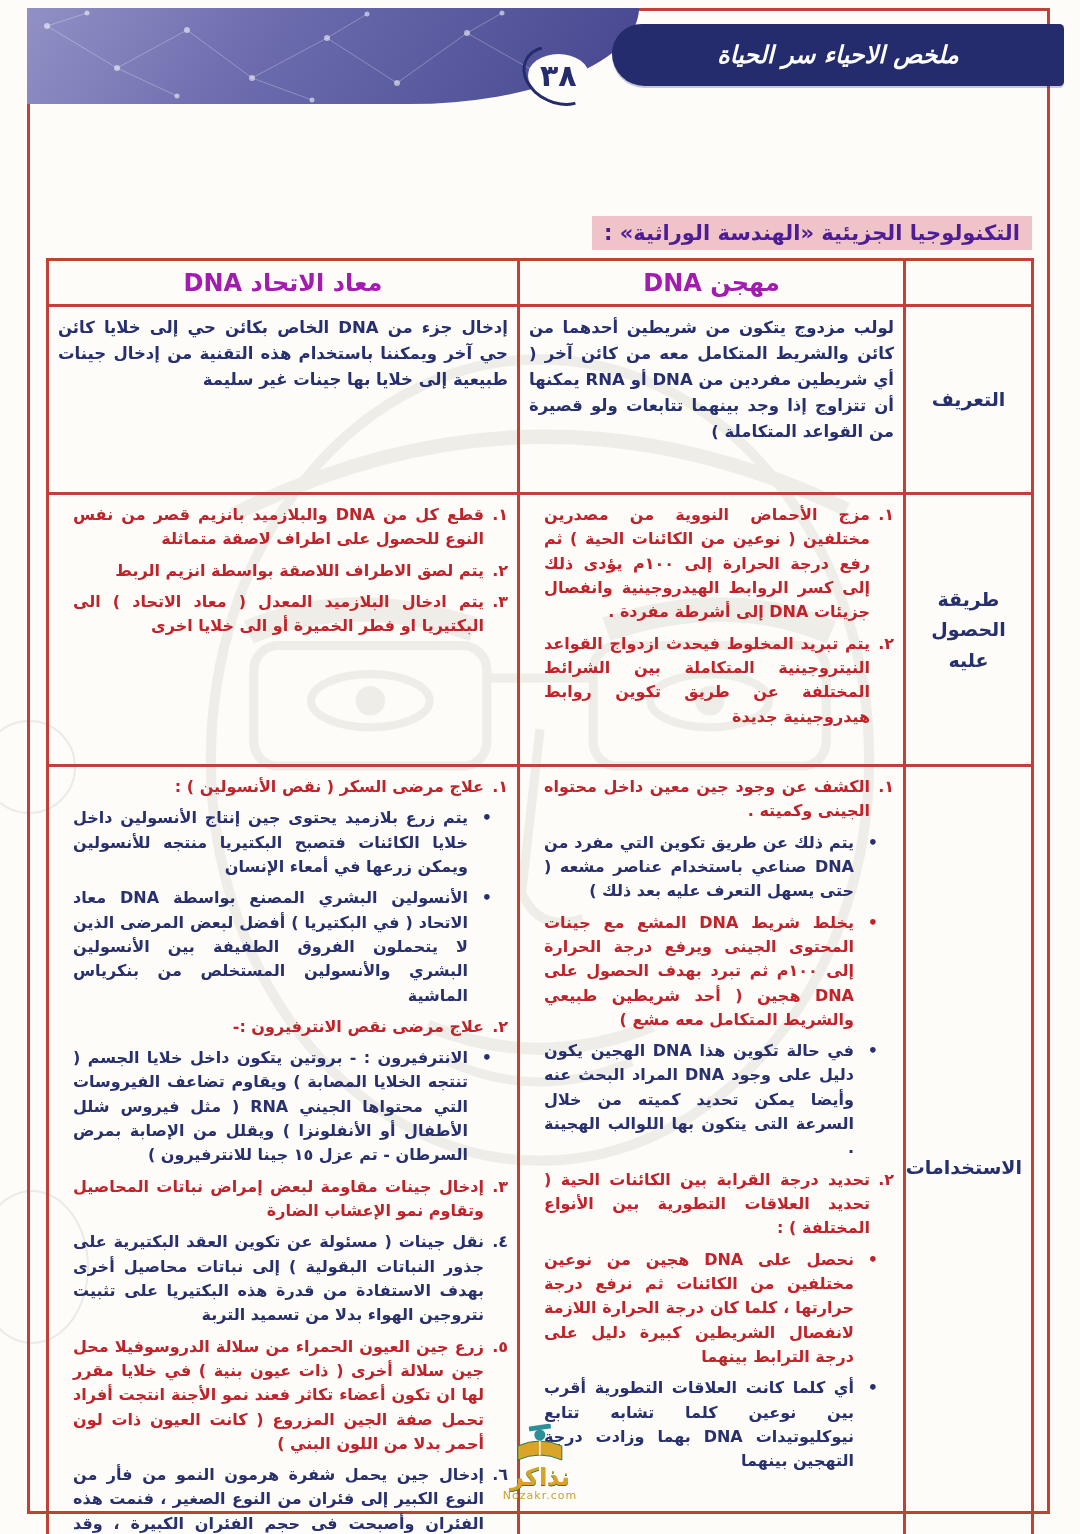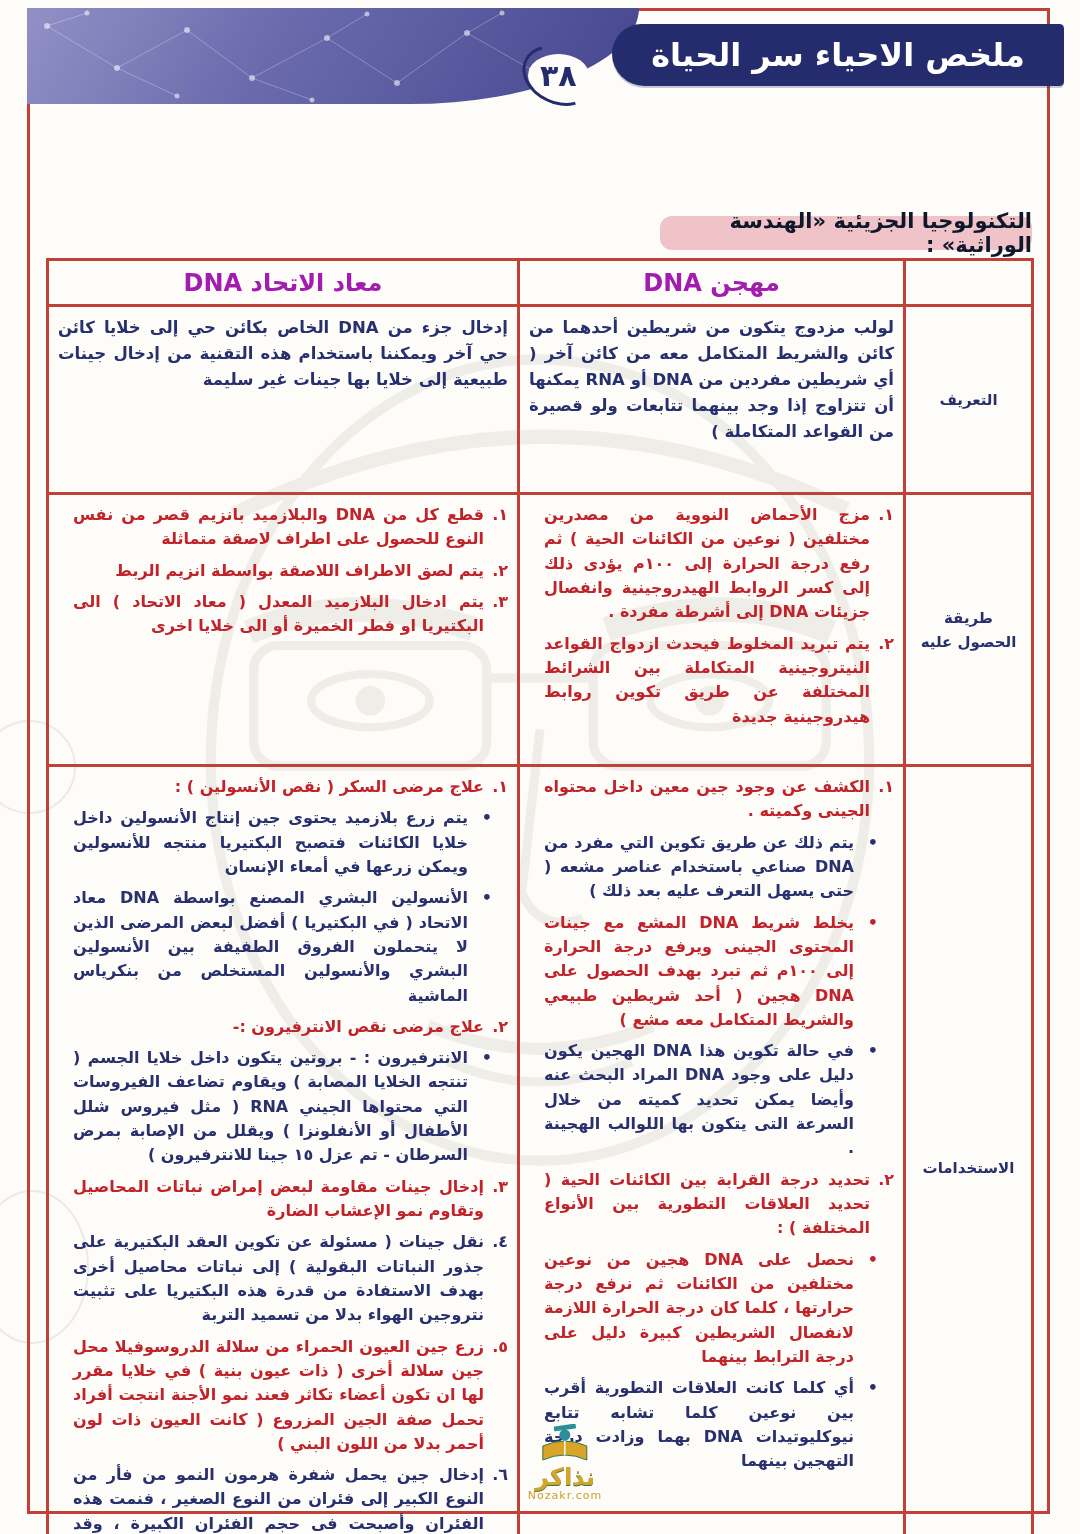--- a/index.html
+++ b/index.html
@@ -30,66 +30,66 @@
     content:'';position:absolute;inset:-7px;border:3px solid #252c6e;
     border-radius:50%;border-top-color:transparent;border-right-color:transparent;
     transform:rotate(25deg);
   }
   .title-bar{
     position:absolute;right:16px;top:24px;left:612px;height:62px;
     background:#252c6e;border-radius:40px 6px 6px 44px;
     display:flex;align-items:center;justify-content:center;
     box-shadow:0 2px 0 rgba(37,44,110,.25);
   }
-  .title-bar .title{color:#ffffff;font-size:32px;font-weight:bold;white-space:nowrap;}
+  .title-bar .title{color:#ffffff;font-size:24px;font-weight:bold;white-space:nowrap;font-style:italic;}
   
   .intro{
     position:absolute;top:124px;right:48px;left:50px;z-index:3;
     color:#27306e;font-weight:bold;font-size:21.5px;line-height:1.8;
     text-align:justify;
   }
   .intro .lead{text-decoration:underline;}
   
   .section-pill{
-    position:absolute;top:216px;right:48px;width:372px;height:34px;z-index:3;
-    background:#f0c3c8;color:#0f172a;font-weight:bold;font-size:21px;
-    display:flex;align-items:center;justify-content:center;border-radius:12px;
+    position:absolute;top:216px;right:48px;width:440px;height:34px;z-index:3;
+    background:#f0c3c8;color:#4c1d95;font-weight:bold;font-size:21px;
+    display:flex;align-items:center;justify-content:center;border-radius:0;
   }
   
   .table-wrap{position:absolute;top:258px;right:46px;left:46px;height:1232px;z-index:2;}
   table.cmp{
     width:100%;height:100%;border-collapse:collapse;table-layout:fixed;direction:rtl;
   }
   table.cmp td,table.cmp th{border:3px solid #c04138;vertical-align:top;padding:8px 9px;overflow:hidden;}
   col.c-label{width:128px;} col.c-hyb{width:386px;}
   tr.tr-head{height:46px;} tr.tr-def{height:188px;} tr.tr-method{height:272px;}
   .col-head{
     color:#a21caf;font-weight:bold;font-size:24px;text-align:center;vertical-align:middle !important;
     padding:2px !important;
   }
   .row-label{
-    color:#27306e;font-weight:bold;font-size:15px;text-align:center;
+    color:#27306e;font-weight:bold;font-size:19px;text-align:center;
     vertical-align:middle !important;line-height:1.6;
   }
   .cell-inner{height:100%;display:flex;flex-direction:column;gap:7px;overflow:hidden;}
   .def-cell{font-weight:bold;font-size:16.5px;line-height:1.58;text-align:justify;color:#27306e;}
   .ci{display:flex;gap:6px;font-weight:bold;font-size:16px;line-height:1.52;}
   .ci .mk{flex:0 0 auto;min-width:18px;}
   .ci .tx{flex:1;text-align:justify;margin-left:15px;}
   .ci.bullet{padding-right:16px;}
   .red{color:#c1232b;} .navy{color:#28306d;}
   
   .face-watermark{position:absolute;left:80px;top:320px;width:920px;height:880px;z-index:0;opacity:0.09;}
   .doodle{position:absolute;border:2px solid #9a9a9a;border-radius:50%;opacity:.18;z-index:0;}
   .doodle.d1{left:-18px;top:720px;width:90px;height:90px;}
   .doodle.d2{left:-25px;top:1190px;width:110px;height:150px;}
   
   .brand{
     position:absolute;left:50%;top:1424px;transform:translateX(-50%);z-index:6;
-    display:flex;flex-direction:column;align-items:center;line-height:1.1;margin-left:25px;
+    display:flex;flex-direction:column;align-items:center;line-height:1.1;
   }
   .brand-name{font-size:24px;font-weight:bold;color:#d7a42a;text-shadow:0 1px 0 #2c7a4b;}
   .brand-url{font-size:11px;color:#caa12c;letter-spacing:1px;}
 </style>
 </head>
 <body>
 
 <div class="page">
 
   <svg class="face-watermark" viewBox="0 0 900 860" fill="none" stroke="#6e6257">

